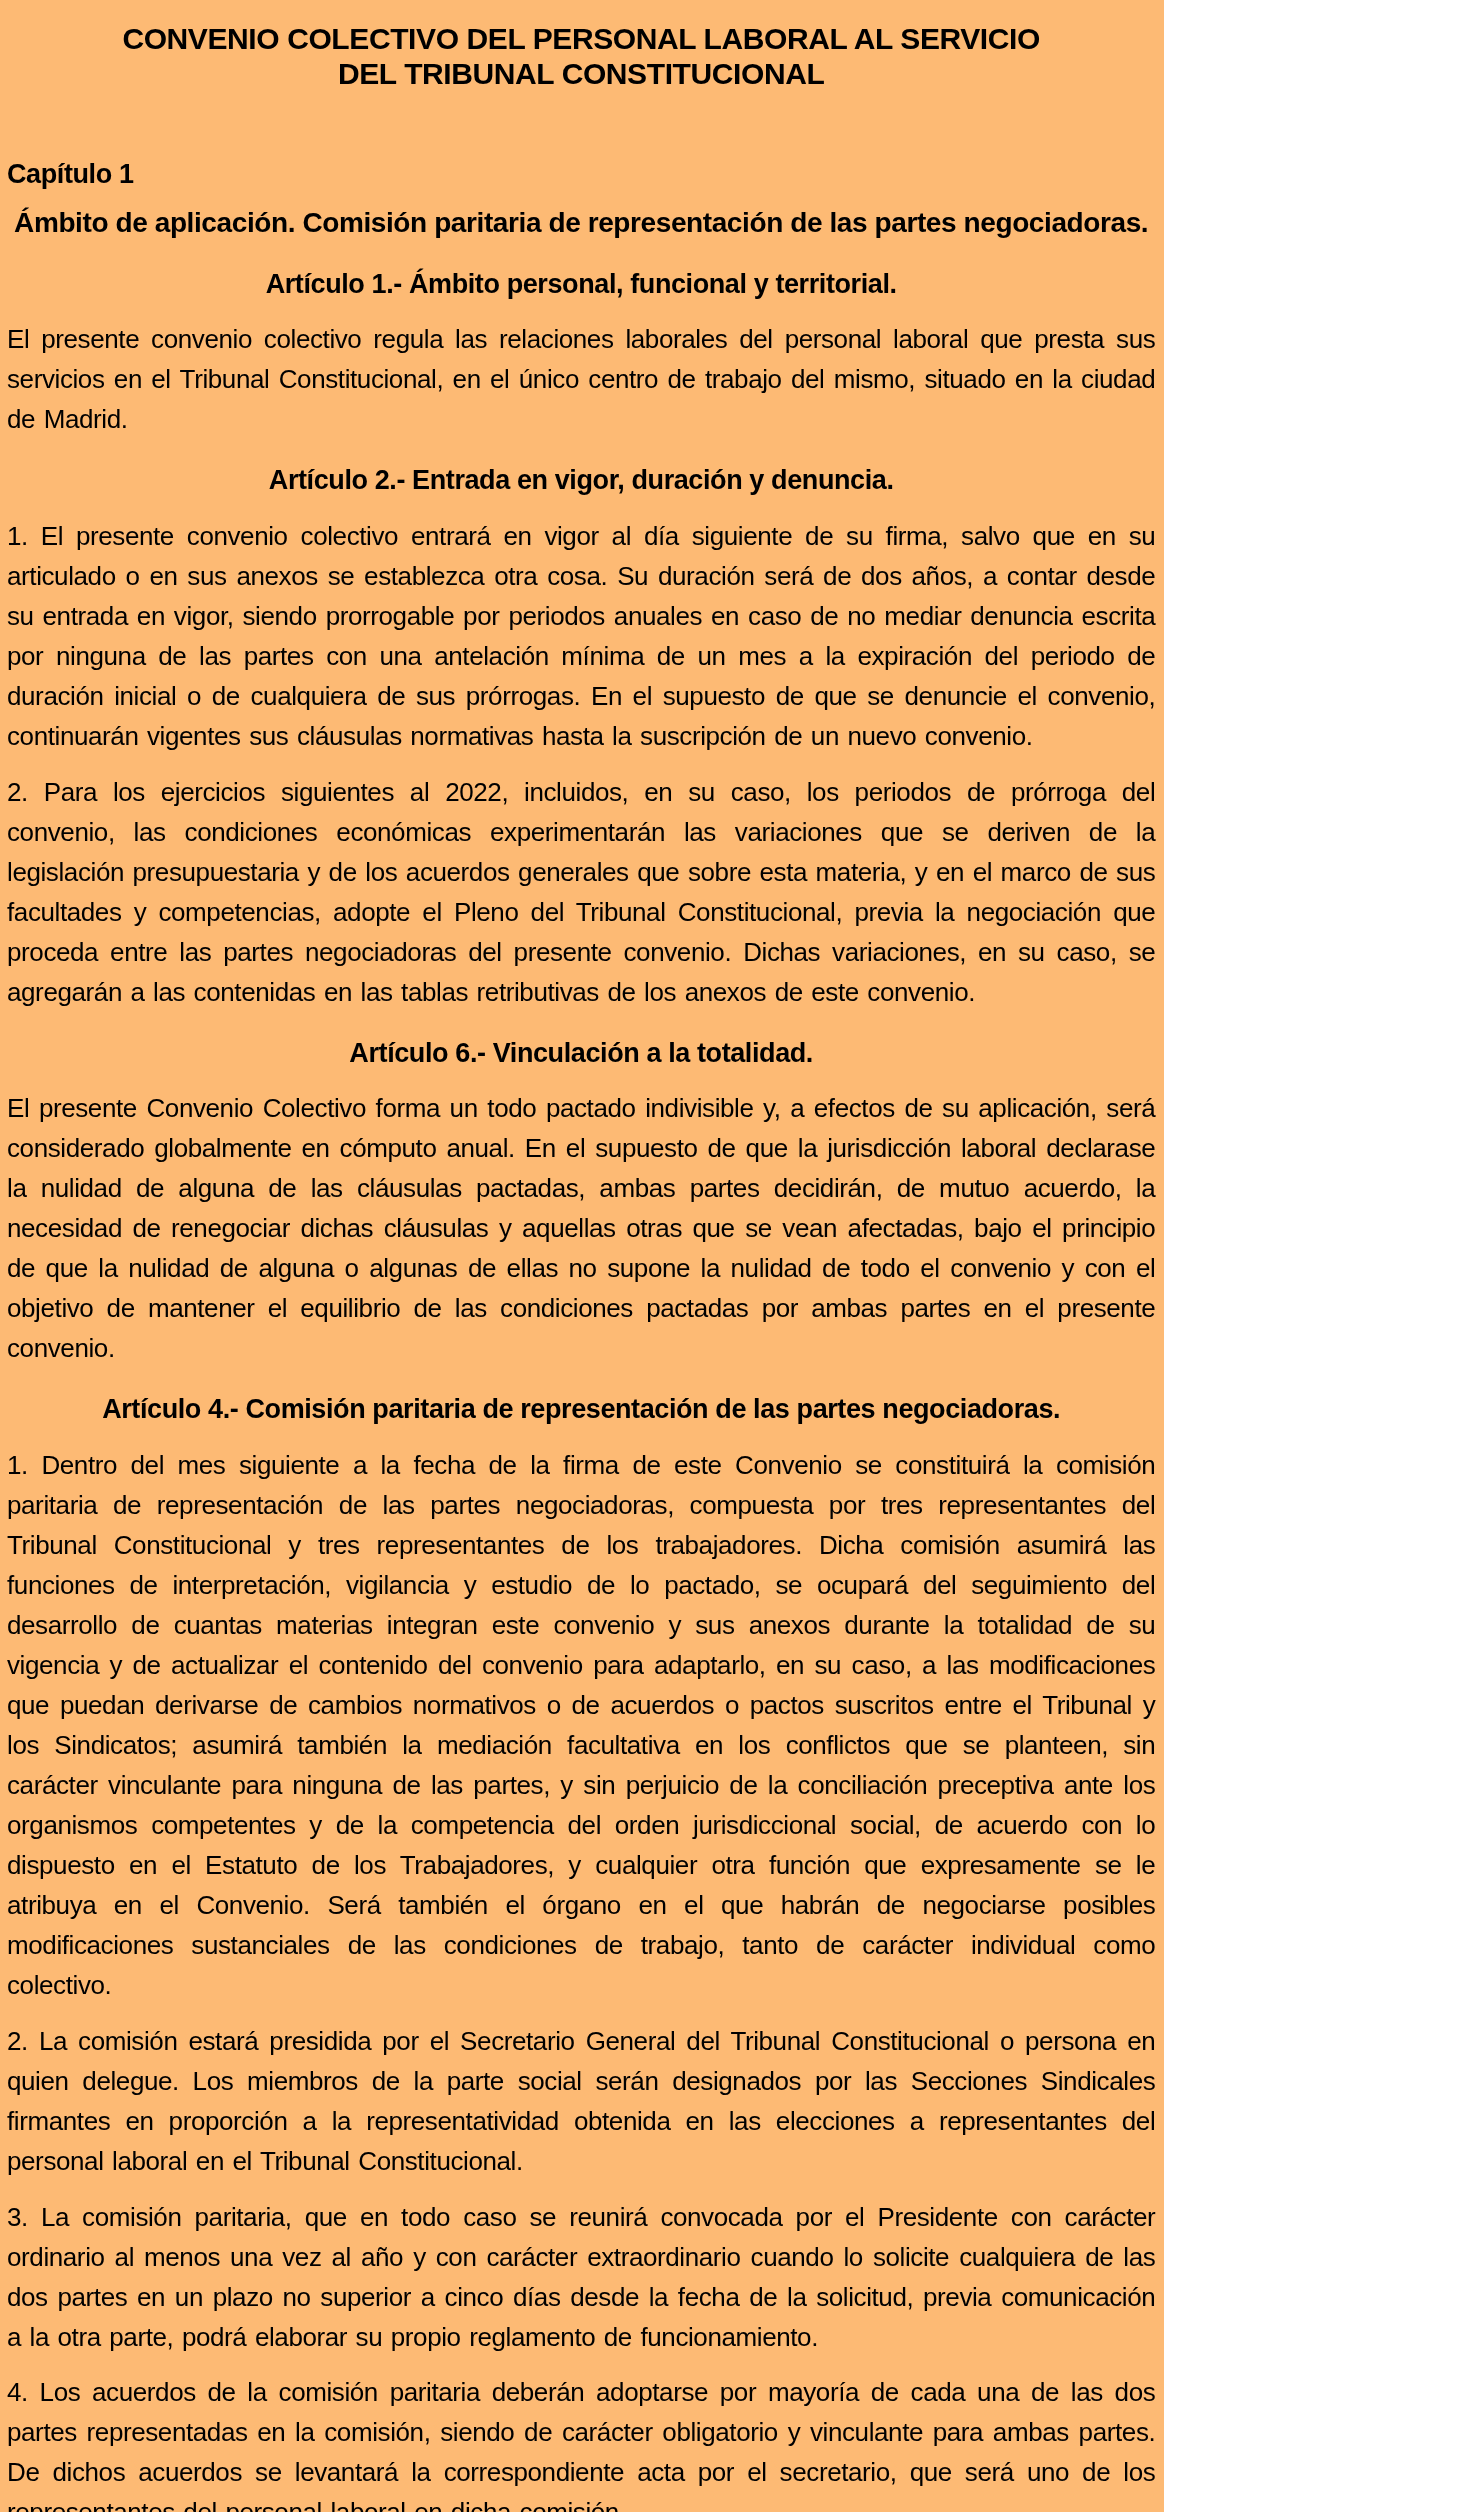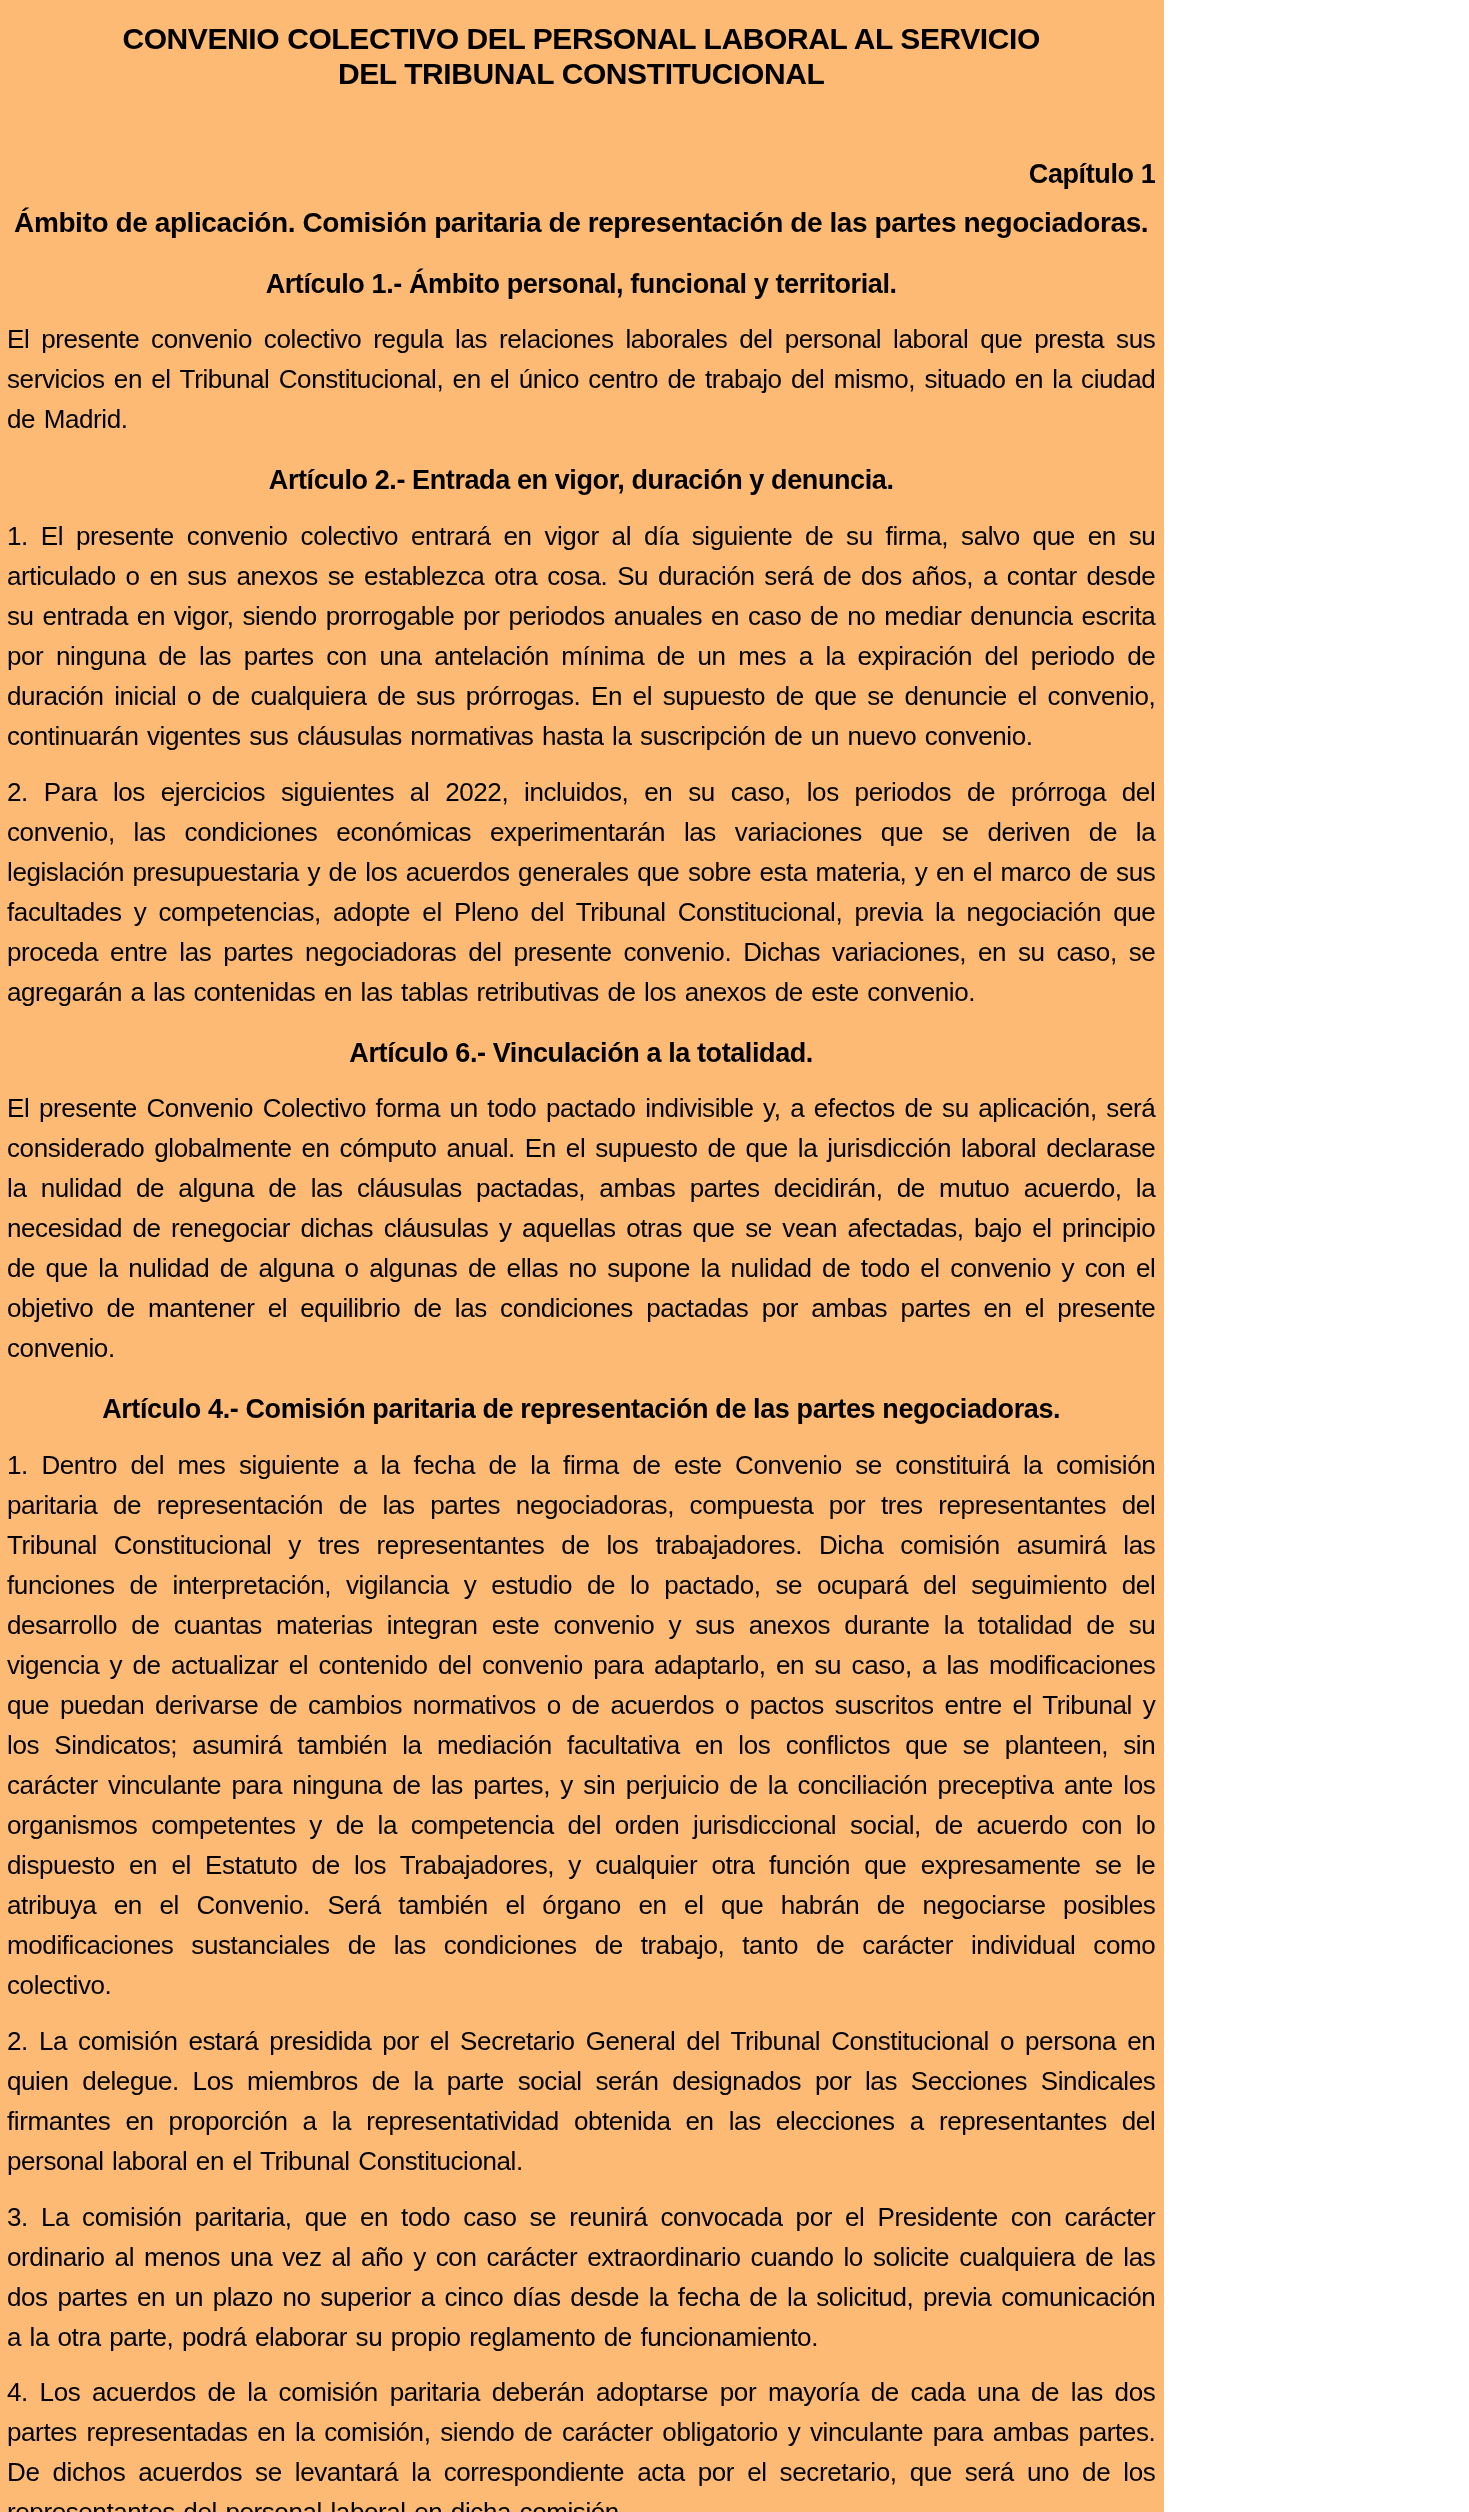--- a/index.html
+++ b/index.html
@@ -24,21 +24,21 @@
     text-align: center;
     font-weight: bold;
     font-size: 30px;
     line-height: 35px;
     letter-spacing: -0.4px;
     padding-top: 3.5px;
   }
   .title-line { display: block; }
   .chapter {
     margin-top: 63px;
-    text-align: right;
+    text-align: left;
     font-weight: bold;
     font-size: 27px;
     line-height: 40px;
     letter-spacing: -0.4px;
   }
   .subtitle {
     margin-top: 8.7px;
     text-align: center;
     font-weight: bold;
     font-size: 28px;

